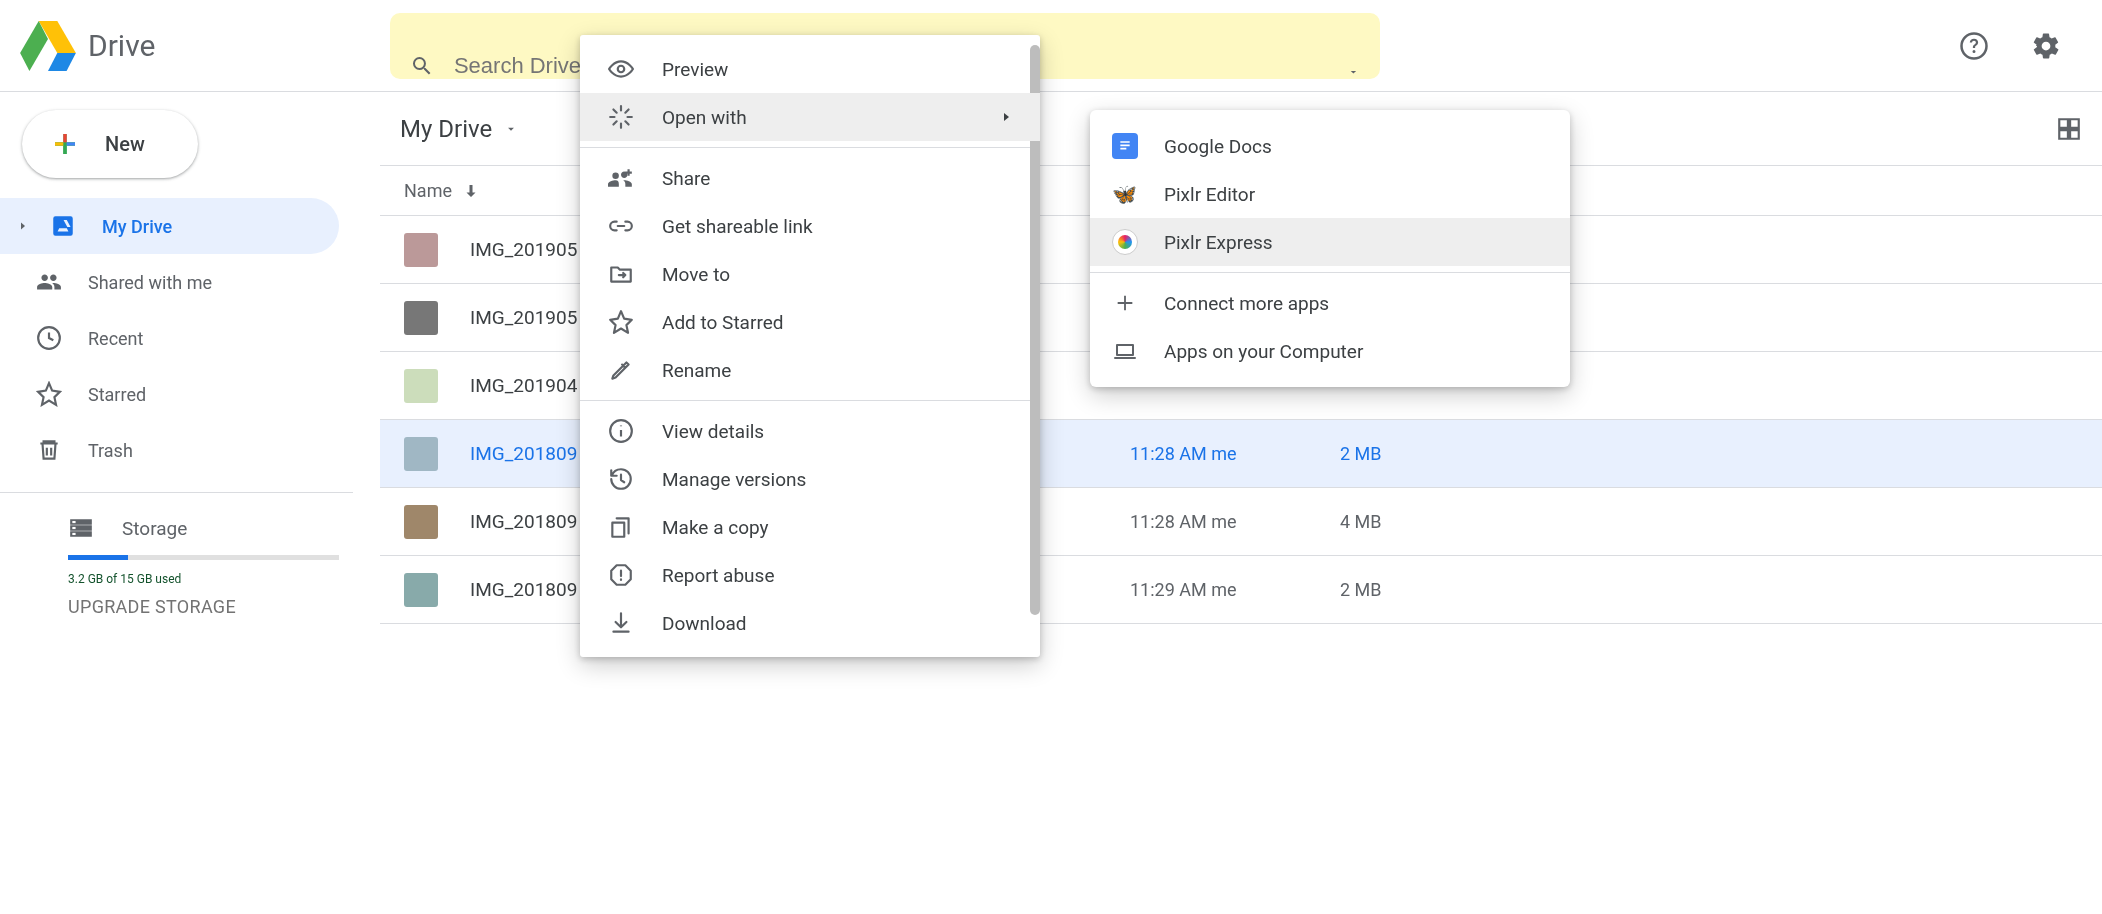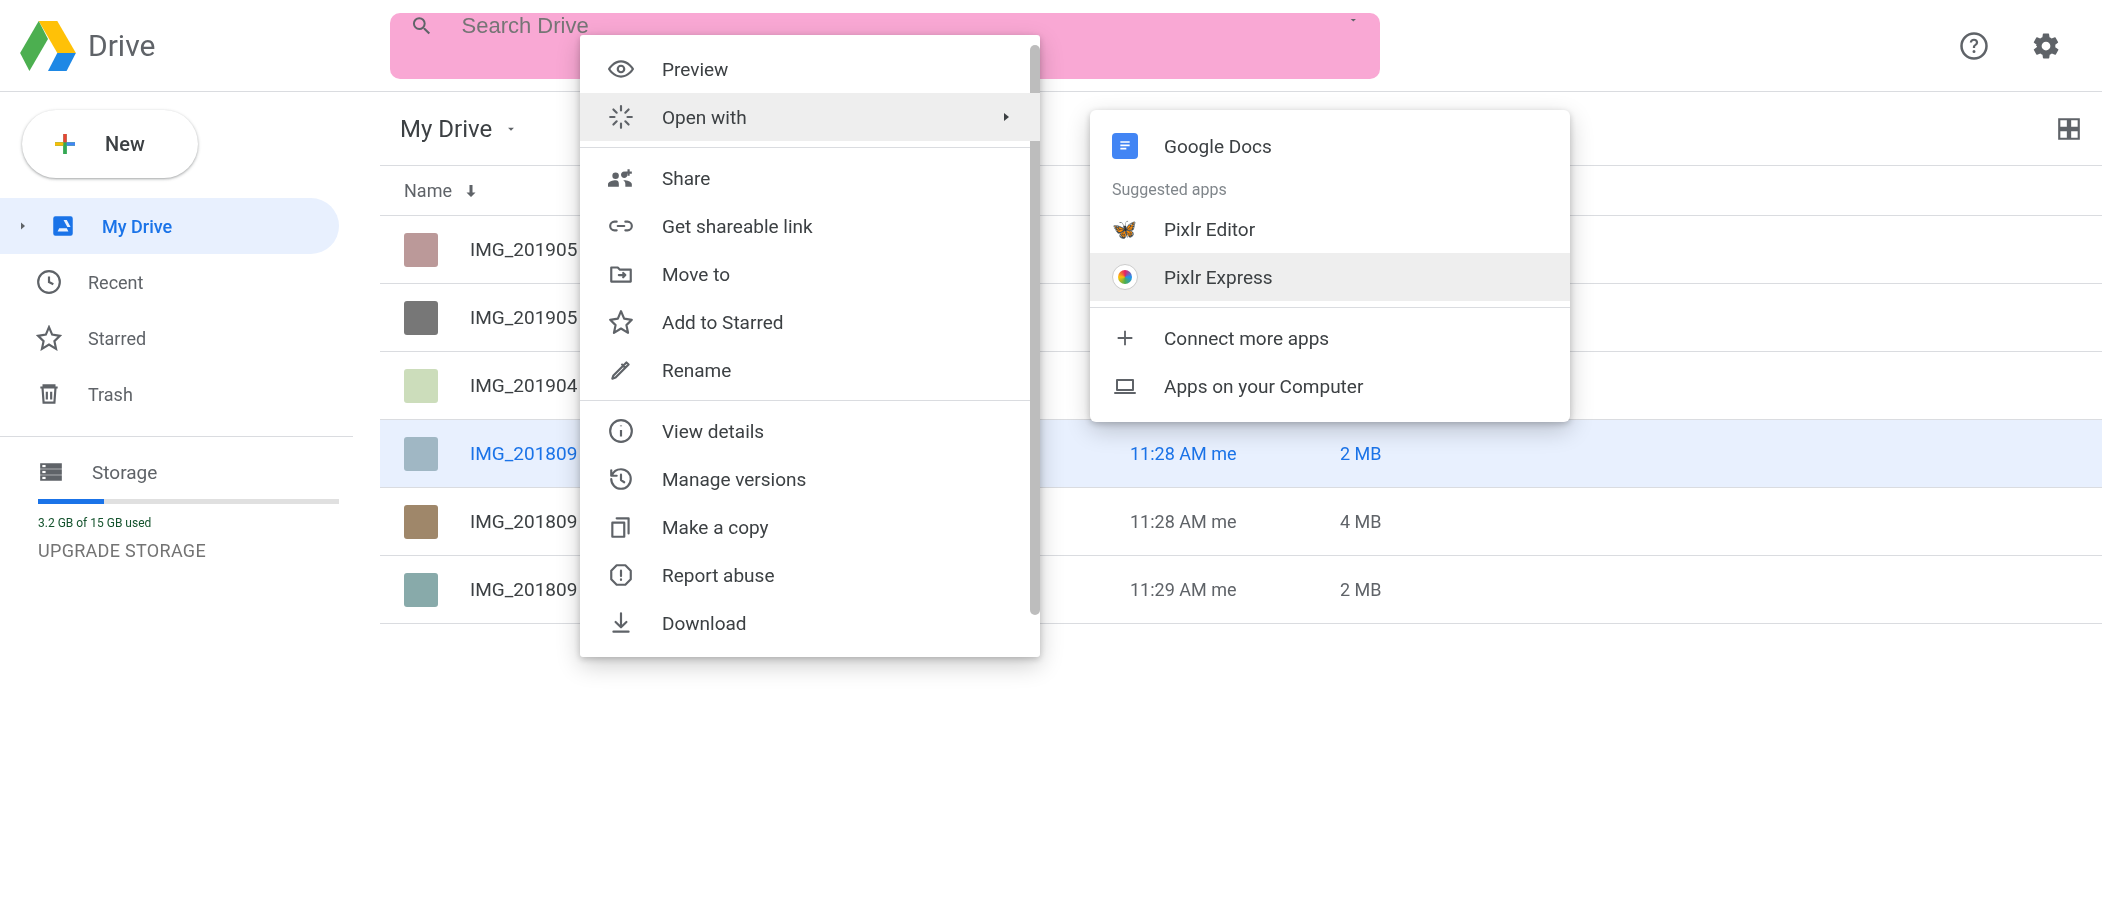--- a/index.html
+++ b/index.html
@@ -25,23 +25,23 @@
 }
 .logo-section {
   display: flex;
   align-items: center;
   gap: 12px;
   width: 350px;
 }
 .drive-logo-svg { width: 56px; height: 50px; }
 .drive-title { font-size: 30px; color: #5f6368; }
 .search-wrapper {
-  display:flex;align-items:flex-start;
-  background:#f9a8d4;border-radius:10px;
-  height:66px;padding:0 20px;gap:28px;
+  display:flex;align-items:flex-end;
+  background:#fef9c3;border-radius:10px;
+  height:66px;padding:0 20px;gap:20px;
   flex:1;max-width:990px;margin-left:12px;
 }
 .search-input {
   border:none;background:transparent;outline:none;
   font-size:22px;color:#5f6368;width:100%;
 }
 .search-dropdown { margin-left:auto; }
 .header-right {
   margin-left:auto;display:flex;align-items:center;gap:24px;padding-right:12px;
 }
@@ -73,21 +73,21 @@
   padding-left:36px;margin-right:40px;border-radius:0 28px 28px 0;
   font-size:18px;color:#5f6368;cursor:pointer;
 }
 .nav-item.active {
   background:#e8f0fe;color:#1a73e8;font-weight:500;
 }
 .nav-item .expand-caret {
   width:14px;margin-left:-20px;margin-right:-6px;color:#5f6368;
 }
 .nav-divider { height:1px;background:#dadce0;margin:14px 26px 22px 0; }
-.storage-section { padding-left:38px; }
+.storage-section { padding-left:38px;margin-left:30px; }
 .storage-row { display:flex;align-items:center;gap:28px;color:#5f6368;font-size:19px; }
 .storage-bar {
   margin:14px 40px 12px 0;height:5px;background:#e0e0e0;position:relative;
 }
 .storage-bar::before {
   content:"";position:absolute;left:0;top:0;height:100%;width:22%;background:#1a73e8;
 }
 .storage-text { color:#14532d;font-size:12px;margin-bottom:10px; }
 .upgrade { color:#737373;font-size:18px;letter-spacing:.3px; }
 
@@ -217,20 +217,26 @@
     </div>
 
     <div class="nav-item active">
       <svg class="expand-caret" width="12" height="12" viewBox="0 0 24 24">
           <path fill="#5f6368" d="M8 5l8 7-8 7z"></path>
         </svg>
       <svg width="26" height="26" viewBox="0 0 24 24">
           <path fill="#1a73e8" d="M19 3H5a2 2 0 00-2 2v14a2 2 0 002 2h14a2 2 0 002-2V5a2 2 0 00-2-2zm-6.5 3.5h3L19 13h-3l-3.5-6.5zM8.5 6.5L5 13l1.5 3L10 9.5 8.5 6.5zM7 17l1.5-3h7L17 17H7z"></path>
         </svg>
       <span>My Drive</span>
+    </div>
+    <div class="nav-item">
+      <svg width="26" height="26" viewBox="0 0 24 24">
+          <path fill="#5f6368" d="M16 11c1.66 0 3-1.34 3-3s-1.34-3-3-3-3 1.34-3 3 1.34 3 3 3zM8 11c1.66 0 3-1.34 3-3S9.66 5 8 5 5 6.34 5 8s1.34 3 3 3zm0 2c-2.33 0-7 1.17-7 3.5V19h14v-2.5C15 14.17 10.33 13 8 13zm8 0c-.29 0-.62.02-.97.05 1.16.84 1.97 1.97 1.97 3.45V19h6v-2.5c0-2.33-4.67-3.5-7-3.5z"></path>
+        </svg>
+      <span>Shared with me</span>
     </div>
     <div class="nav-item">
       <svg width="26" height="26" viewBox="0 0 24 24">
           <path fill="none" stroke="#5f6368" stroke-width="2" d="M12 2a10 10 0 100 20 10 10 0 000-20z"></path>
           <path stroke="#5f6368" stroke-width="2" fill="none" d="M12 7v5l4 2"></path>
         </svg>
       <span>Recent</span>
     </div>
     <div class="nav-item">
       <svg width="26" height="26" viewBox="0 0 24 24">
@@ -438,21 +444,20 @@
 
 <div class="submenu">
   <div class="submenu-item">
     <span class="app-icon" style="background:#4285F4;">
       <svg width="16" height="16" viewBox="0 0 24 24">
           <path stroke="#fff" stroke-width="2.5" d="M5 6h14M5 11h14M5 16h9"></path>
         </svg>
     </span>
     <span>Google Docs</span>
   </div>
-  <div class="submenu-heading">Suggested apps</div>
   <div class="submenu-item">
     <span class="app-icon">🦋</span>
     <span>Pixlr Editor</span>
   </div>
   <div class="submenu-item hover">
     <span class="app-icon" style="background:#fff;border:1px solid #ccc;border-radius:50%;">
       <span style="width:14px;height:14px;border-radius:50%;background:conic-gradient(#e91e63,#2196f3,#4caf50,#ffc107,#e91e63);display:block"></span>
     </span>
     <span>Pixlr Express</span>
   </div>

